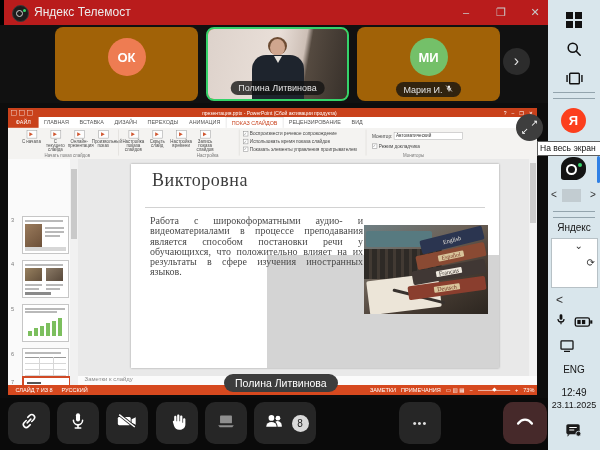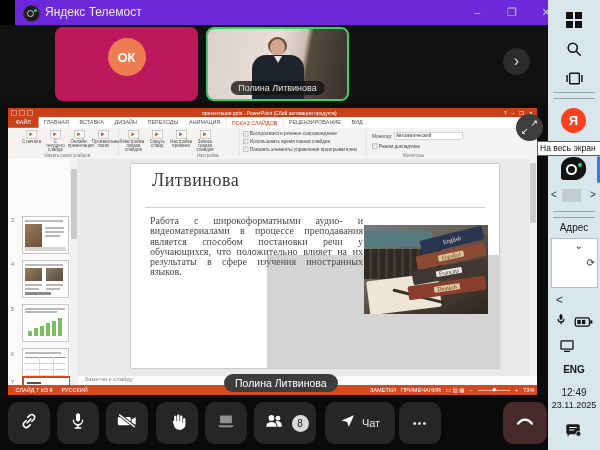--- a/index.html
+++ b/index.html
@@ -1,27 +1,27 @@
 <!DOCTYPE html>
 <html><head>
 <meta charset="utf-8">
 <style>
   html,body{margin:0;padding:0;background:#000;overflow:hidden}
   #screen{position:relative;width:600px;height:450px;background:#000;font-family:"Liberation Sans",sans-serif;overflow:hidden}
   .abs{position:absolute}
   
-  .tm-titlebar{left:15px;top:0;width:580px;height:25px;background:#6d28d9}
+  .tm-titlebar{left:4px;top:0;width:580px;height:25px;background:#b91c1c}
   .tm-title{left:30px;top:0;height:25px;line-height:25px;font-size:12px;color:#ececec}
   .tm-logo{left:8px;top:5px;width:15px;height:15px;border-radius:50%;background:#1c1c1c;border:1px solid #3a3a3a}
   .tm-logo::before{content:"";position:absolute;left:3px;top:4px;width:5px;height:5px;border:1.5px solid #cfcfcf;border-radius:50%}
   .tm-logo::after{content:"";position:absolute;right:2px;top:3px;width:3px;height:3px;border-radius:50%;background:#35d36a}
   .winctl{top:0;width:24px;height:25px;line-height:25px;text-align:center;color:#c9c9c9;font-size:11px}
   
   .strip{left:0;top:25px;width:548px;height:78px;background:#111}
-  .tile{top:2px;width:143px;height:74px;border-radius:8px;background:#be185d;overflow:hidden}
+  .tile{top:2px;width:143px;height:74px;border-radius:8px;background:#a16207;overflow:hidden}
   .tile.active{border:2px solid #35d36a;width:139px;height:70px}
   .avatar{left:50%;top:11px;margin-left:-19px;width:38px;height:38px;border-radius:50%;color:#fff;font-size:13px;font-weight:bold;display:flex;align-items:center;justify-content:center}
   .pill{bottom:4px;left:50%;transform:translateX(-50%);background:rgba(18,18,18,.78);border-radius:9px;padding:2px 8px;color:#e3e3e3;font-size:9px;white-space:nowrap;display:flex;align-items:center;gap:3px}
   .nextbtn{left:503px;top:23px;width:27px;height:27px;border-radius:50%;background:#2c2c2c;color:#ddd;font-size:16px;line-height:25px;text-align:center}
   
   .vwall{left:0;top:0;width:139px;height:70px;background:linear-gradient(100deg,#ddd2cb 0%,#e9dfd8 48%,#cdbfb6 66%,#554a40 70%,#37302a 100%)}
   .vhair{left:60px;top:8px;width:19px;height:18px;border-radius:50%;background:#6d4c33}
   .vhead{left:62px;top:10px;width:15px;height:17px;border-radius:50%;background:#cfa68e}
   .vbody{left:44px;top:26px;width:52px;height:46px;border-radius:14px 14px 0 0;background:#1e242d}
   .vcollar{left:66px;top:27px;width:8px;height:7px;background:#e8e4de;clip-path:polygon(0 0,100% 0,50% 100%)}
@@ -125,20 +125,31 @@
       <div class="abs vwall">
         <div class="abs vhair"></div>
         <div class="abs vhead"></div>
         <div class="abs vbody"></div>
         <div class="abs vcollar"></div>
       </div>
       <div class="abs pill">
           <span>Полина Литвинова</span>
         </div>
     </div>
+    <div class="abs tile" style="left:357px">
+      <div class="abs avatar" style="background:#74c069">МИ</div>
+      <div class="abs pill">
+        <span>Мария И.</span>
+        <span><svg width="8" height="9" viewBox="0 0 24 24" fill="none" stroke="#fff" stroke-width="2.4" stroke-linecap="round">
+              <rect x="9.5" y="3" width="5" height="10" rx="2.5" fill="#fff" stroke="none"></rect>
+              <path d="M6.5 11a5.5 5.5 0 0 0 11 0M12 17v3"></path>
+              <line x1="4" y1="4" x2="20" y2="20"></line>
+            </svg></span>
+      </div>
+    </div>
     <div class="abs nextbtn">›</div>
   </div>
 
   <div class="abs stage">
     <div class="abs ppt">
 
       <div class="abs ppt-tbar">
         <div class="ppt-tbarL">
           <span class="qat" style="margin-left:6px"></span>
           <span class="qat"></span>
@@ -277,21 +288,21 @@
         </div>
 
       </div>
       <div class="abs vsb">
           <div class="abs vsb-thumb"></div>
         </div>
 
       <div class="abs canvas">
         <div class="abs slide">
           <div class="abs grayrect"></div>
-          <div class="abs slide-title">Литвинова</div>
+          <div class="abs slide-title">Викторовна</div>
           <div class="abs slide-rule"></div>
           <div class="abs slide-body">Работа с широкоформатными аудио- и видеоматериалами в процессе преподавания является способом постановки речи у обучающихся, что положительно влияет на их результаты в сфере изучения иностранных языков.</div>
           <div class="abs books">
             <div class="tband" style="left:2px;top:6px;width:66px;height:16px;background:#577a80;border-radius:2px"></div>
             <div class="tband" style="left:0;top:24px;width:78px;height:30px;background:repeating-linear-gradient(90deg,#2e2a26 0 5px,#423a33 5px 8px)"></div>
             <div class="notepad"></div>
             <div class="pen"></div>
             <div class="bspine" style="left:56px;top:8px;width:64px;background:#2b3550;transform:rotate(-14deg)">
                 <span style="color:#e7e3da">English</span>
               </div>
@@ -380,26 +391,20 @@
     </div>
     <div class="abs tb" style="left:254px;width:62px">
       <span><svg width="24" height="22" viewBox="0 0 24 24" fill="#fff">
             <circle cx="9.2" cy="8.6" r="3.1"></circle>
             <path d="M3.5 18.2a5.7 5.2 0 0 1 11.4 0z"></path>
             <circle cx="16.3" cy="8.9" r="2.6"></circle>
             <path d="M15.9 18.2c0-2.3-.9-4.2-2.4-5.5a4.8 4.8 0 0 1 7 4.3v1.2z"></path>
           </svg></span>
       <span class="badge">8</span>
     </div>
-    <div class="abs tb" style="left:325px;width:70px">
-      <span><svg width="16" height="16" viewBox="0 0 24 24" fill="#fff">
-            <path d="M2.5 11.2 21 3.5l-7.8 17-2.4-7z"></path>
-          </svg></span>
-      <span class="chat-lbl">Чат</span>
-    </div>
     <div class="abs tb" style="left:399px;width:42px">
       <span class="more-dots">•••</span>
     </div>
     <div class="abs tb" style="left:503px;width:44px;background:#46292a">
       <span><svg width="24" height="22" viewBox="0 0 24 24" fill="none" stroke="#fff" stroke-width="2.6" stroke-linecap="round">
             <path d="M4.5 14.7c4.4-5.6 10.6-5.6 15 0"></path>
           </svg></span>
     </div>
   </div>
 
@@ -425,41 +430,41 @@
         </svg>
       </div>
     <div class="abs tsep" style="top:92px"></div>
     <div class="abs ya" style="top:108px">Я</div>
     <div class="abs tmico" style="top:157px"></div>
     <div class="abs bluebar" style="top:156px"></div>
     <div class="abs glyph" style="left:3px;top:189px">&lt;</div>
     <div class="abs hsb-thumb" style="top:189px"></div>
     <div class="abs glyph" style="left:42px;top:189px">&gt;</div>
     <div class="abs tsep" style="top:211px"></div>
-    <div class="abs tsmall" style="top:222px">Адрес</div>
+    <div class="abs tsmall" style="top:222px">Яндекс</div>
     <div class="abs addrbox" style="top:238px">
       <span class="abs glyph" style="right:14px;top:1px">⌄</span>
       <span class="abs glyph" style="right:2px;top:18px">⟳</span>
     </div>
     <div class="abs glyph" style="left:8px;top:293px;font-size:12px">&lt;</div>
     <div class="abs" style="left:6px;top:312px"><svg width="14" height="15" viewBox="0 0 24 24" fill="none" stroke="#111" stroke-width="2">
           <rect x="9.6" y="3" width="4.8" height="9.5" rx="2.4" fill="#111" stroke="none"></rect>
           <path d="M6.8 11a5.2 5.2 0 0 0 10.4 0M12 16.5v3.5"></path>
         </svg></div>
     <div class="abs" style="left:26px;top:314px"><svg width="20" height="12" viewBox="0 0 24 14">
           <rect x="1.5" y="2" width="17" height="10" rx="2" stroke="#111" stroke-width="1.6" fill="none"></rect>
           <rect x="19.5" y="5" width="2.5" height="4" fill="#111"></rect>
           <rect x="4" y="4.5" width="4" height="5" fill="#111"></rect>
           <rect x="9.5" y="4.5" width="4" height="5" fill="#111"></rect>
         </svg></div>
     <div class="abs" style="left:10px;top:336px"><svg width="18" height="18" viewBox="0 0 24 24">
           <rect x="4" y="6.5" width="16" height="11" rx="1" stroke="#111" stroke-width="1.7" fill="none"></rect>
           <path d="M8 20.5h8" stroke="#111" stroke-width="1.7"></path>
         </svg></div>
-    <div class="abs tsmall" style="top:364px;font-weight:bold">ENG</div>
+    <div class="abs tsmall" style="top:364px;font-weight:normal">ENG</div>
     <div class="abs tsmall" style="top:387px">12:49</div>
     <div class="abs tsmall" style="top:400px;font-size:9px">23.11.2025</div>
     <div class="abs" style="left:15px;top:420px"><svg width="20" height="20" viewBox="0 0 24 24">
           <rect x="4" y="5" width="16" height="12" rx="2" fill="#1b1b1b"></rect>
           <path d="M8 17l-2.5 3v-3z" fill="#1b1b1b"></path>
           <path d="M7.5 9h9M7.5 12h6" stroke="#fff" stroke-width="1.3"></path>
           <circle cx="18.5" cy="16.5" r="3" fill="#1b1b1b" stroke="#d9e6ec" stroke-width="1"></circle>
         </svg></div>
   </div>
 

